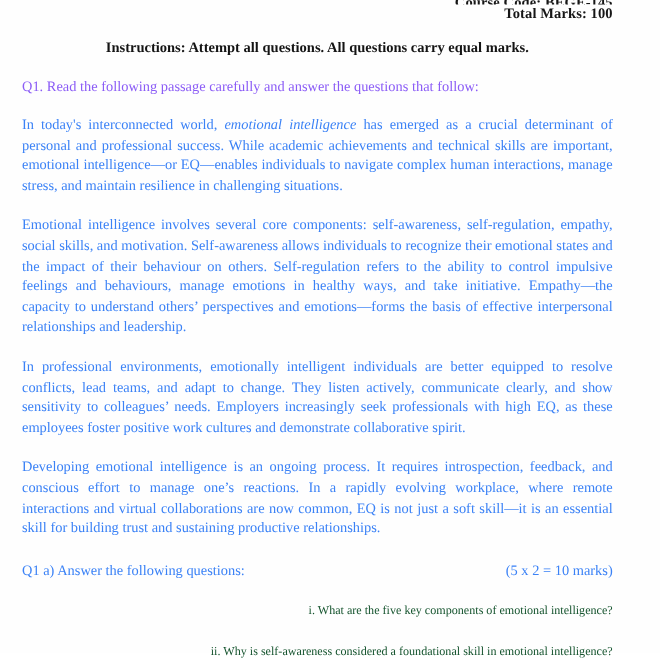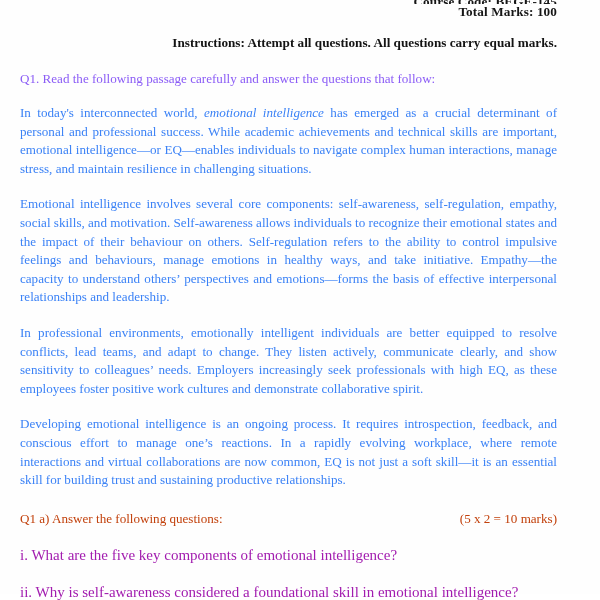--- a/index.html
+++ b/index.html
@@ -41,21 +41,21 @@
   .header .line-two {
     display: block;
     margin-top: 0px;
     font-family: Liberation Serif, serif;
   }
   .instructions {
     font-weight: bold;
     font-size: 13.2px;
     line-height: 16px;
     margin-top: 15px;
-    text-align: right;
+    text-align: center;
     color: #141414;
   }
   .q-intro {
     font-size: 13.1px;
     line-height: 17px;
     margin-top: 19px;
     text-align: left;
     color: #8b5cf6;
   }
   .para {
@@ -69,31 +69,31 @@
   .para em {
     font-style: italic;
   }
   .marks-row {
     margin-top: 20px;
     display: flex;
     justify-content: space-between;
     align-items: baseline;
     font-size: 13.1px;
     line-height: 17px;
-    color: #c2410c;
+    color: #3b82f6;
   }
   .marks-row .marks-value {
     white-space: nowrap;
   }
   .sub-q {
-    font-size: 15px;
+    font-size: 11px;
     line-height: 17px;
     margin-top: 20px;
-    text-align: left;
-    color: #a21caf;
+    text-align: right;
+    color: #14532d;
   }
 </style>
 </head>
 <body>
 
 <div class="page">
 
   <div class="header">
     <span class="line-clipped">Course Code: BEGE-145</span>
     <span class="line-two">Total Marks: 100</span>

